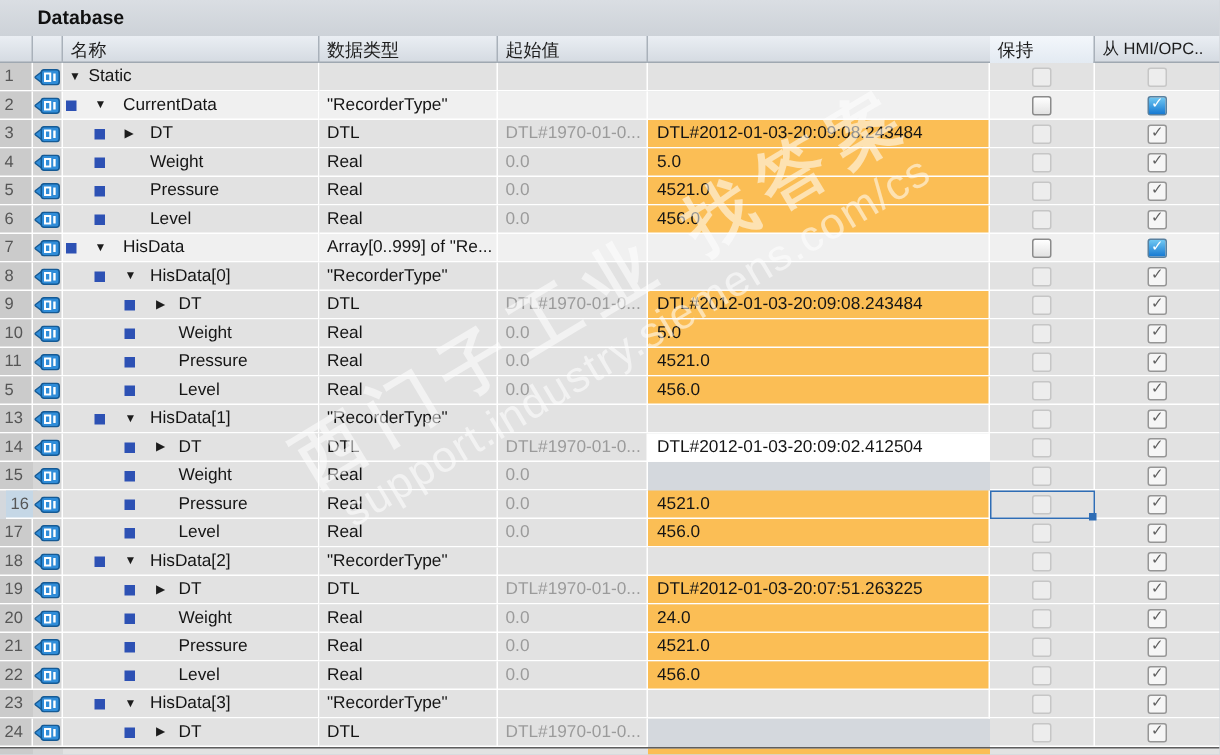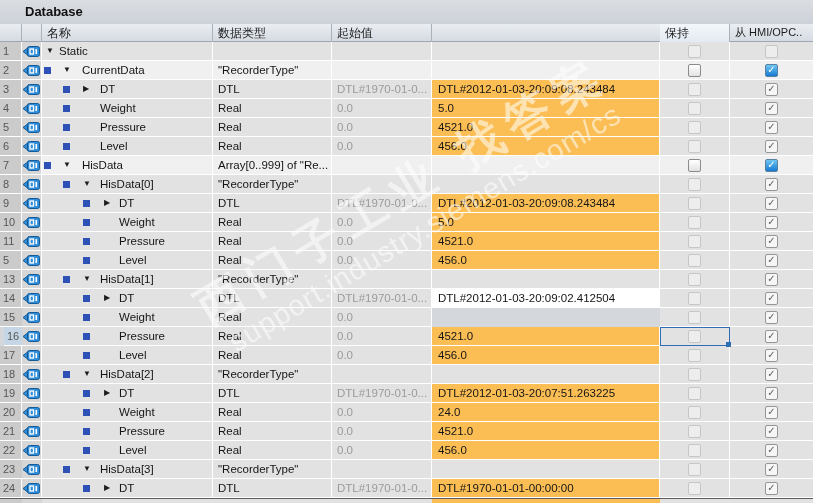--- a/index.html
+++ b/index.html
@@ -644,21 +644,20 @@
           <rect x="12.5" y="3" width="1.6" height="5" fill="#FFFFFF"></rect>
         </svg>
       </div>
       <div class="cell c-name" style="left: 42px; width: 171px; background: rgb(226, 226, 226);">
         <span class="sqr" style="left: 41px;"></span>
         <span class="exp" style="left: 62px;">▶</span>
         <span class="nm" style="left: 77px;">DT</span>
       </div>
       <div class="cell c-txt" style="left: 213px; width: 119px; background: rgb(226, 226, 226);">DTL</div>
       <div class="cell c-txt c-start" style="left: 332px; width: 100px; background: rgb(226, 226, 226);">DTL#1970-01-0...</div>
-      <div class="cell c-mon" style="left: 432px; width: 228px; background: rgb(251, 190, 85);">DTL#1970-01-01-00:00:00</div>
       <div class="cell cbwrap" style="left: 660px; width: 70px; background: rgb(226, 226, 226);">
         <span class="cb flat"></span>
       </div>
       <div class="cell cbwrap" style="left: 730px; width: 83px; background: rgb(226, 226, 226); border-right: none;">
         <span class="cb graychk">✓</span>
       </div>
     </div>
   </div>
 
 <div class="wm">

